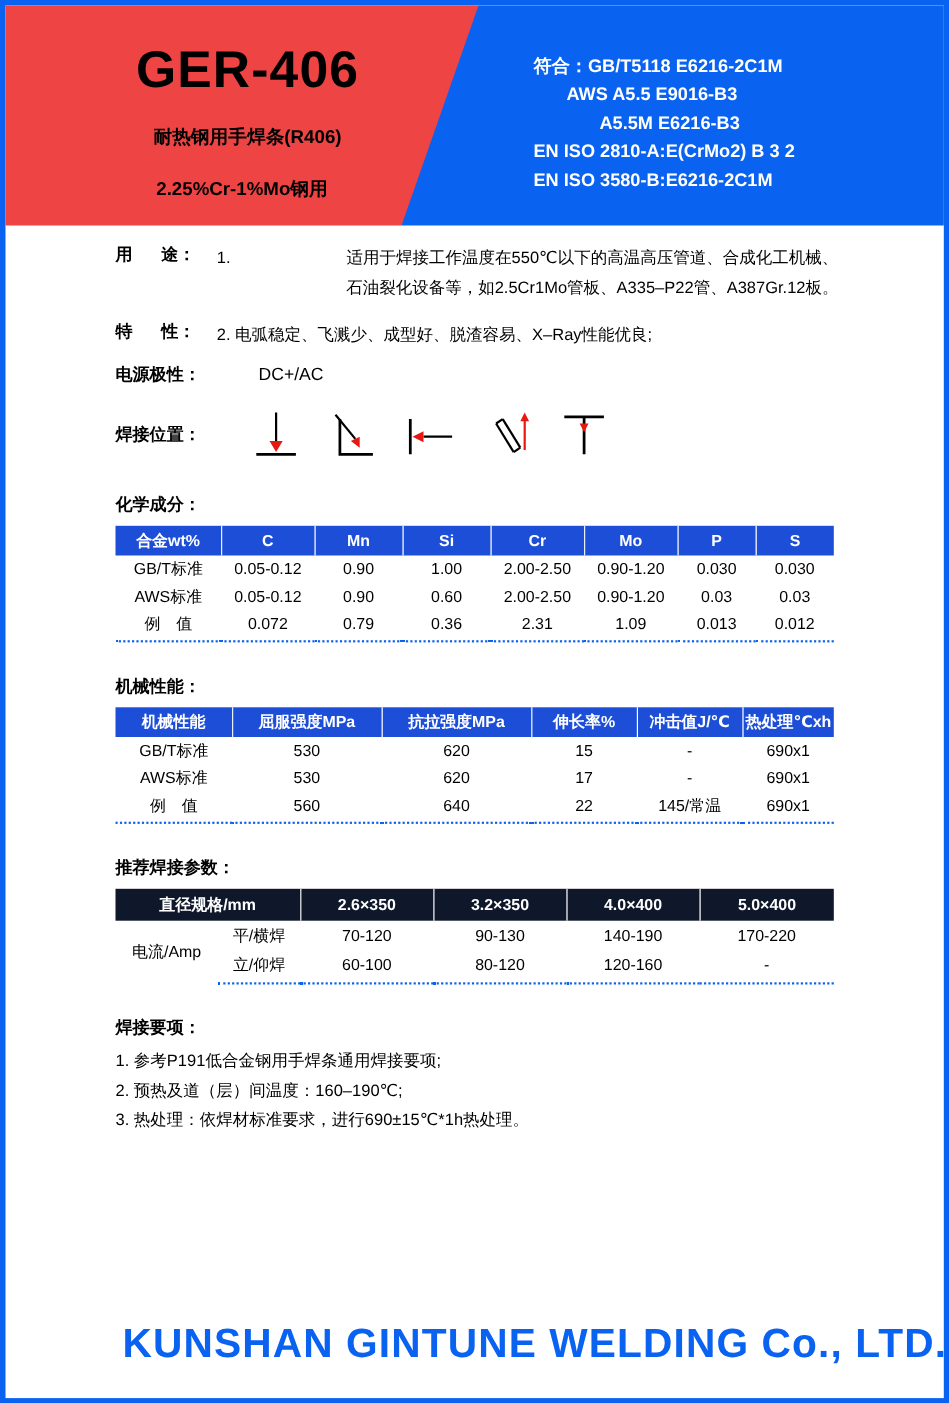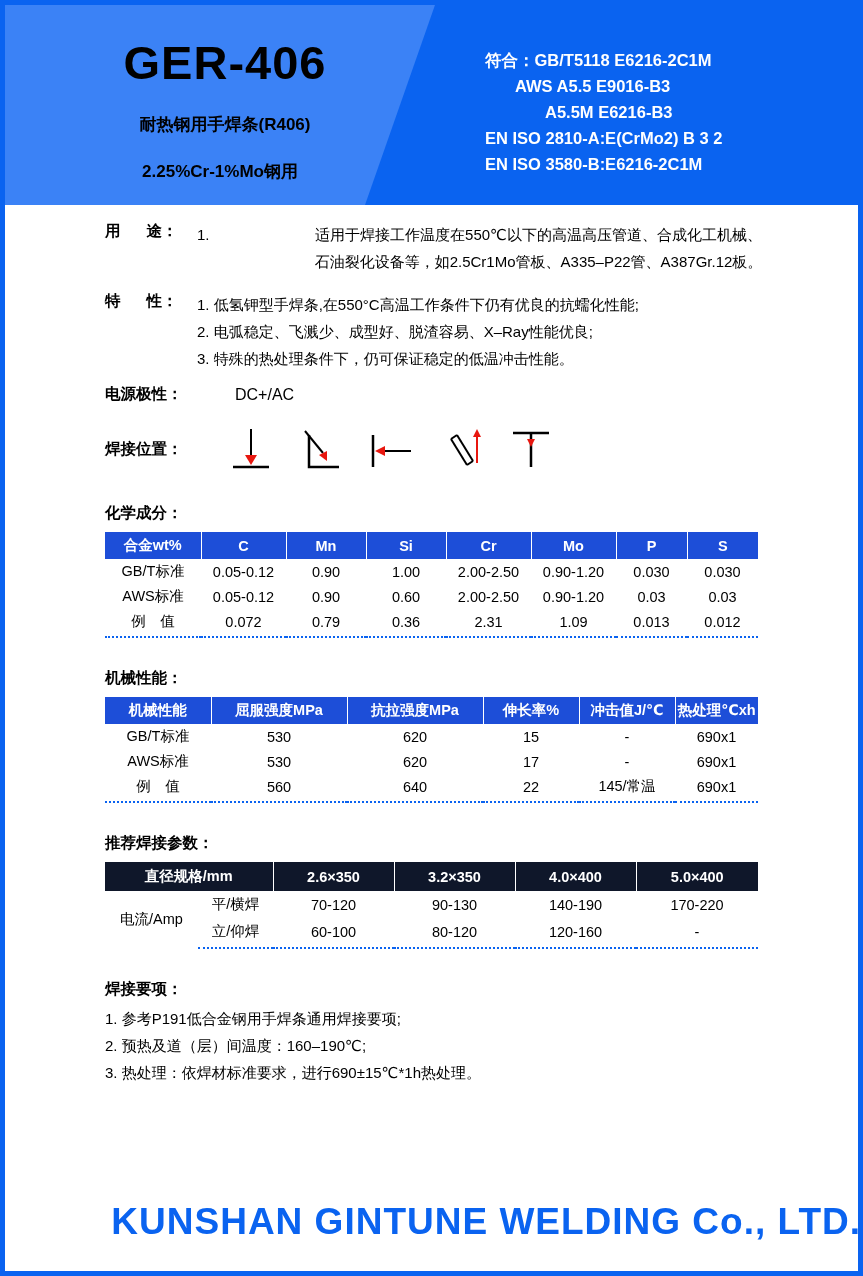--- a/index.html
+++ b/index.html
@@ -21,21 +21,21 @@
     height: 1276px;
     box-sizing: border-box;
     border: 5px solid #0a63f0;
     background: #ffffff;
   }
   
   .header {
     position: relative;
     height: 200px;
     overflow: hidden;
-    background: #3b82f6;
+    background: #ef4444;
   }
   .header-blue {
     position: absolute;
     top: 0;
     left: 0;
     width: 853px;
     height: 200px;
     background: #0a63f0;
     clip-path: polygon(430px 0, 853px 0, 853px 200px, 360px 200px);
   }
@@ -305,23 +305,21 @@
           </div>
         </div>
       </div>
     </div>
 
     <div class="sec-row">
       <div class="sec-label">
         <span>特</span><span class="sp"></span><span>性：</span>
       </div>
       <div class="sec-body">
-        <div>1. 低氢钾型手焊条,在550°C高温工作条件下仍有优良的抗蠕化性能;</div>
         <div>2. 电弧稳定、飞溅少、成型好、脱渣容易、X–Ray性能优良;</div>
-        <div>3. 特殊的热处理条件下，仍可保证稳定的低温冲击性能。</div>
       </div>
     </div>
 
     <div class="simple-row">
       <div class="lbl">电源极性：</div>
       <div class="val">DC+/AC</div>
     </div>
 
     <div class="weldpos-row">
       <div class="lbl">焊接位置：</div>

